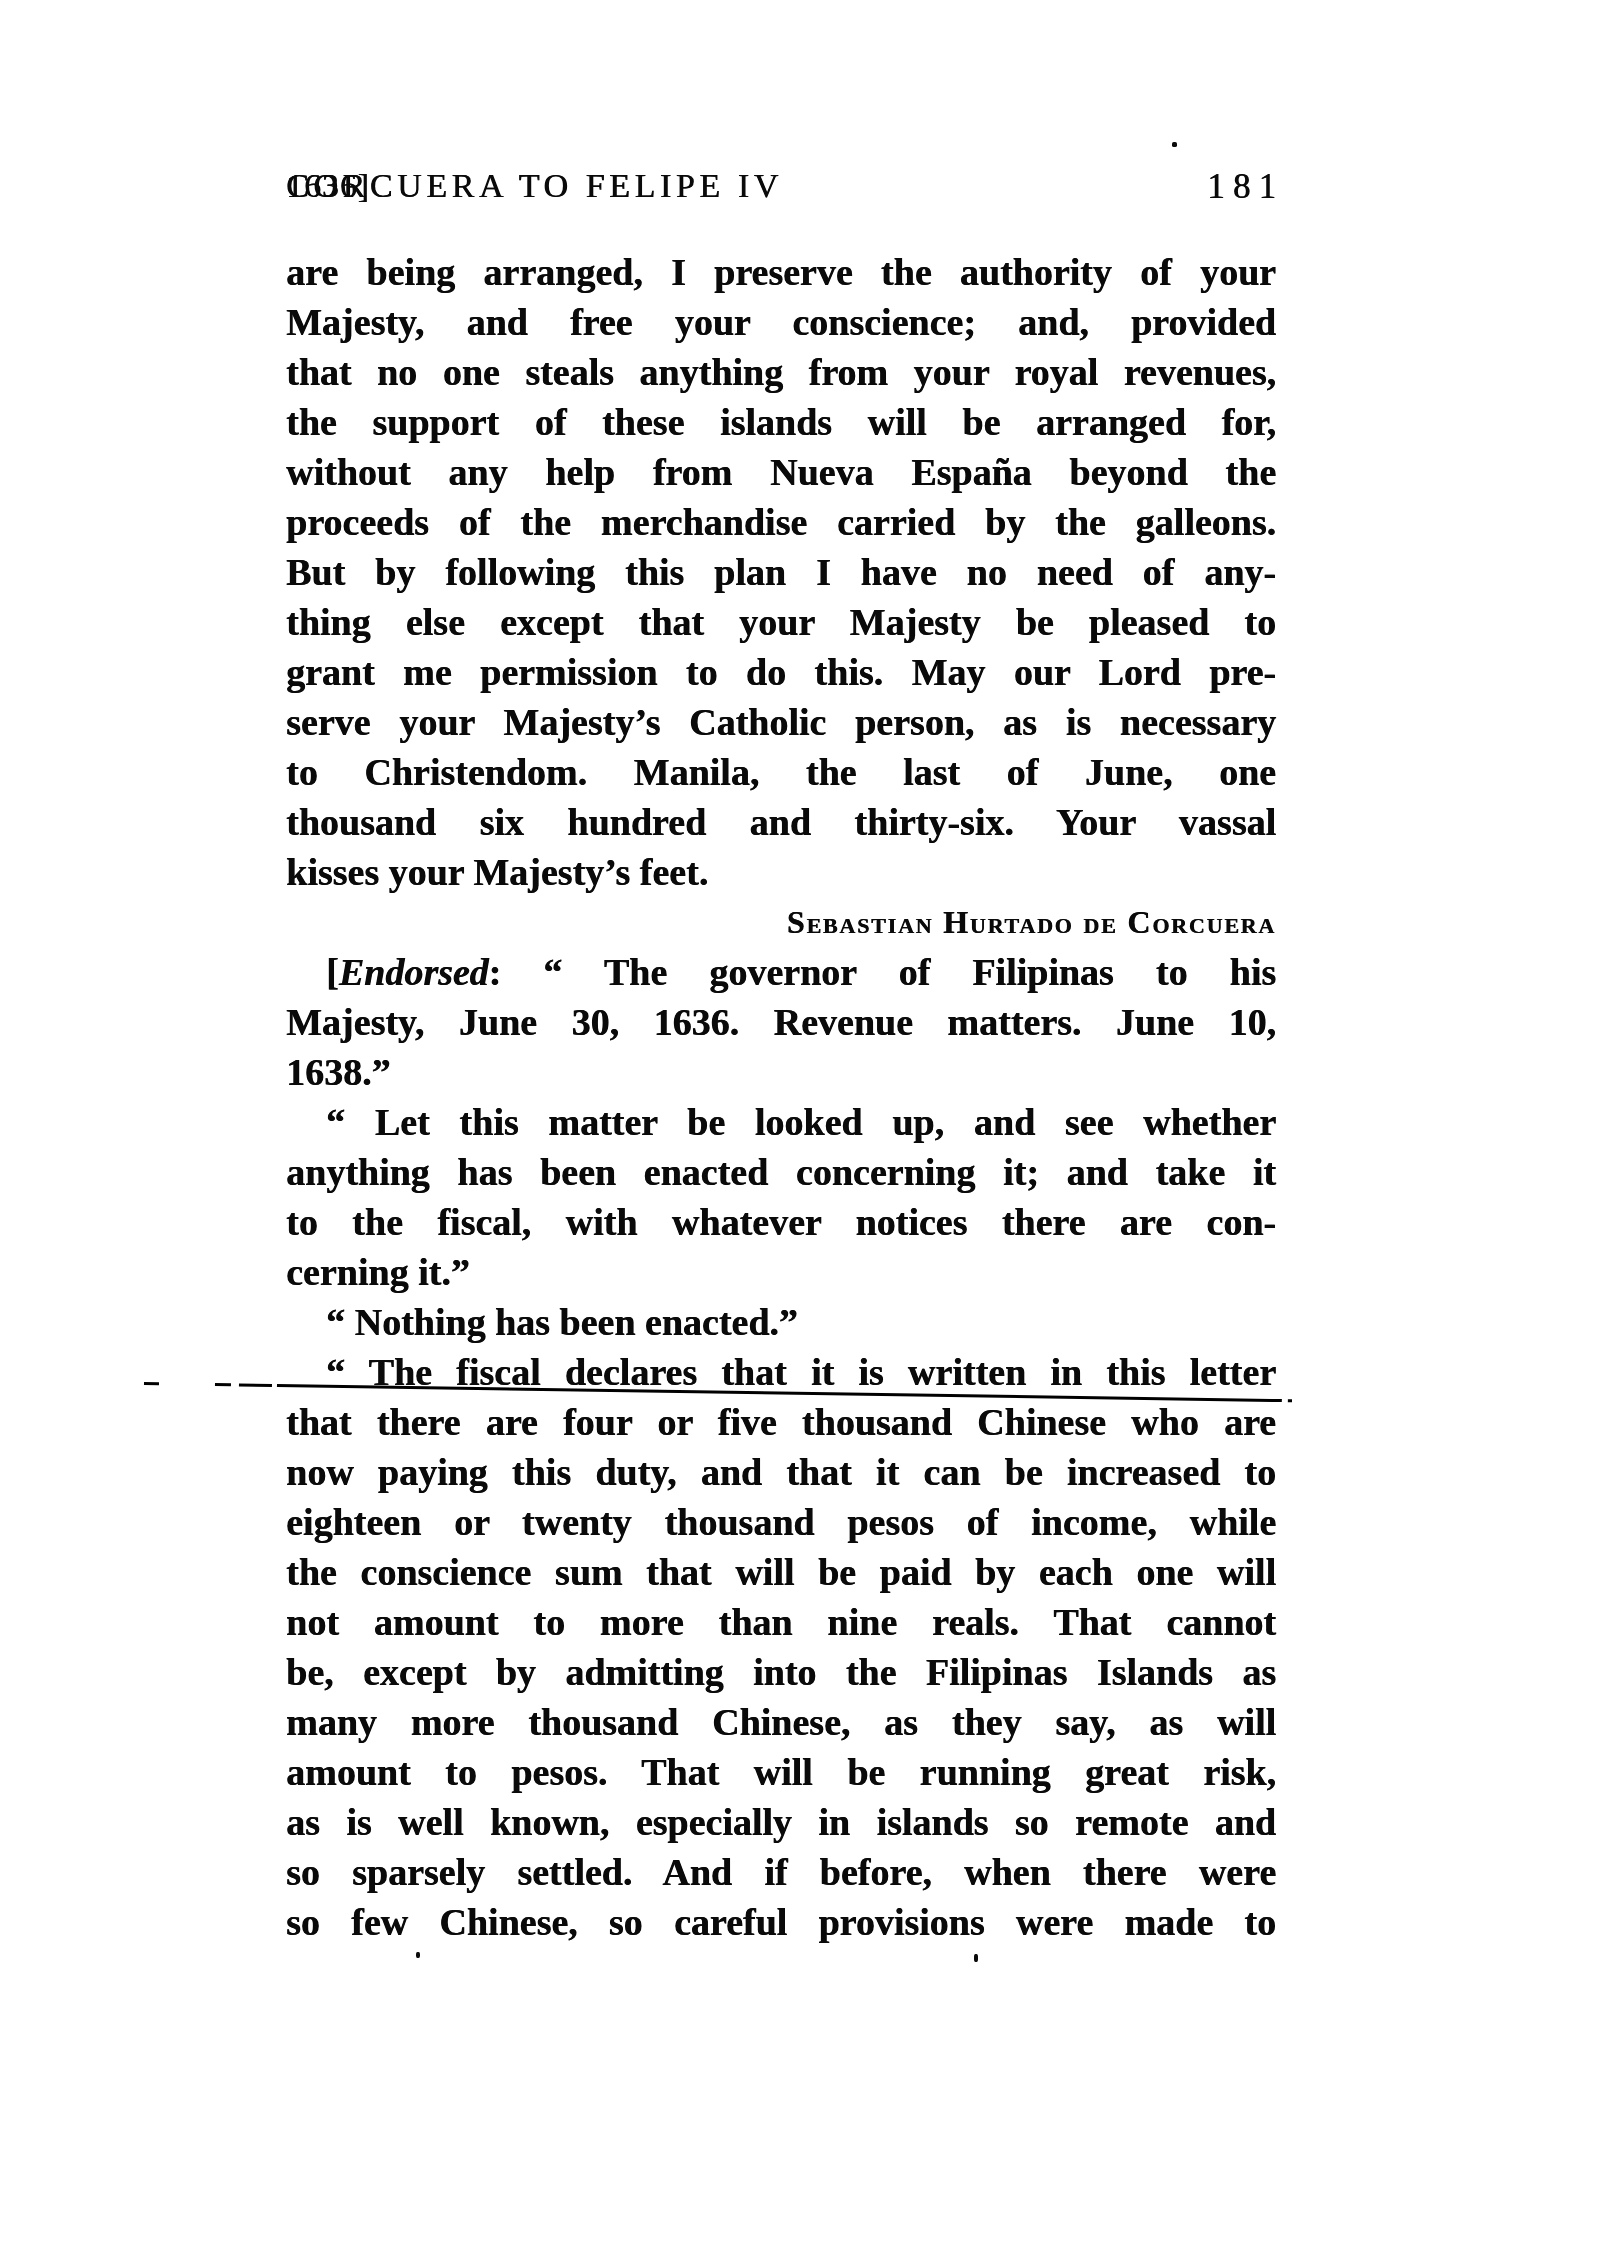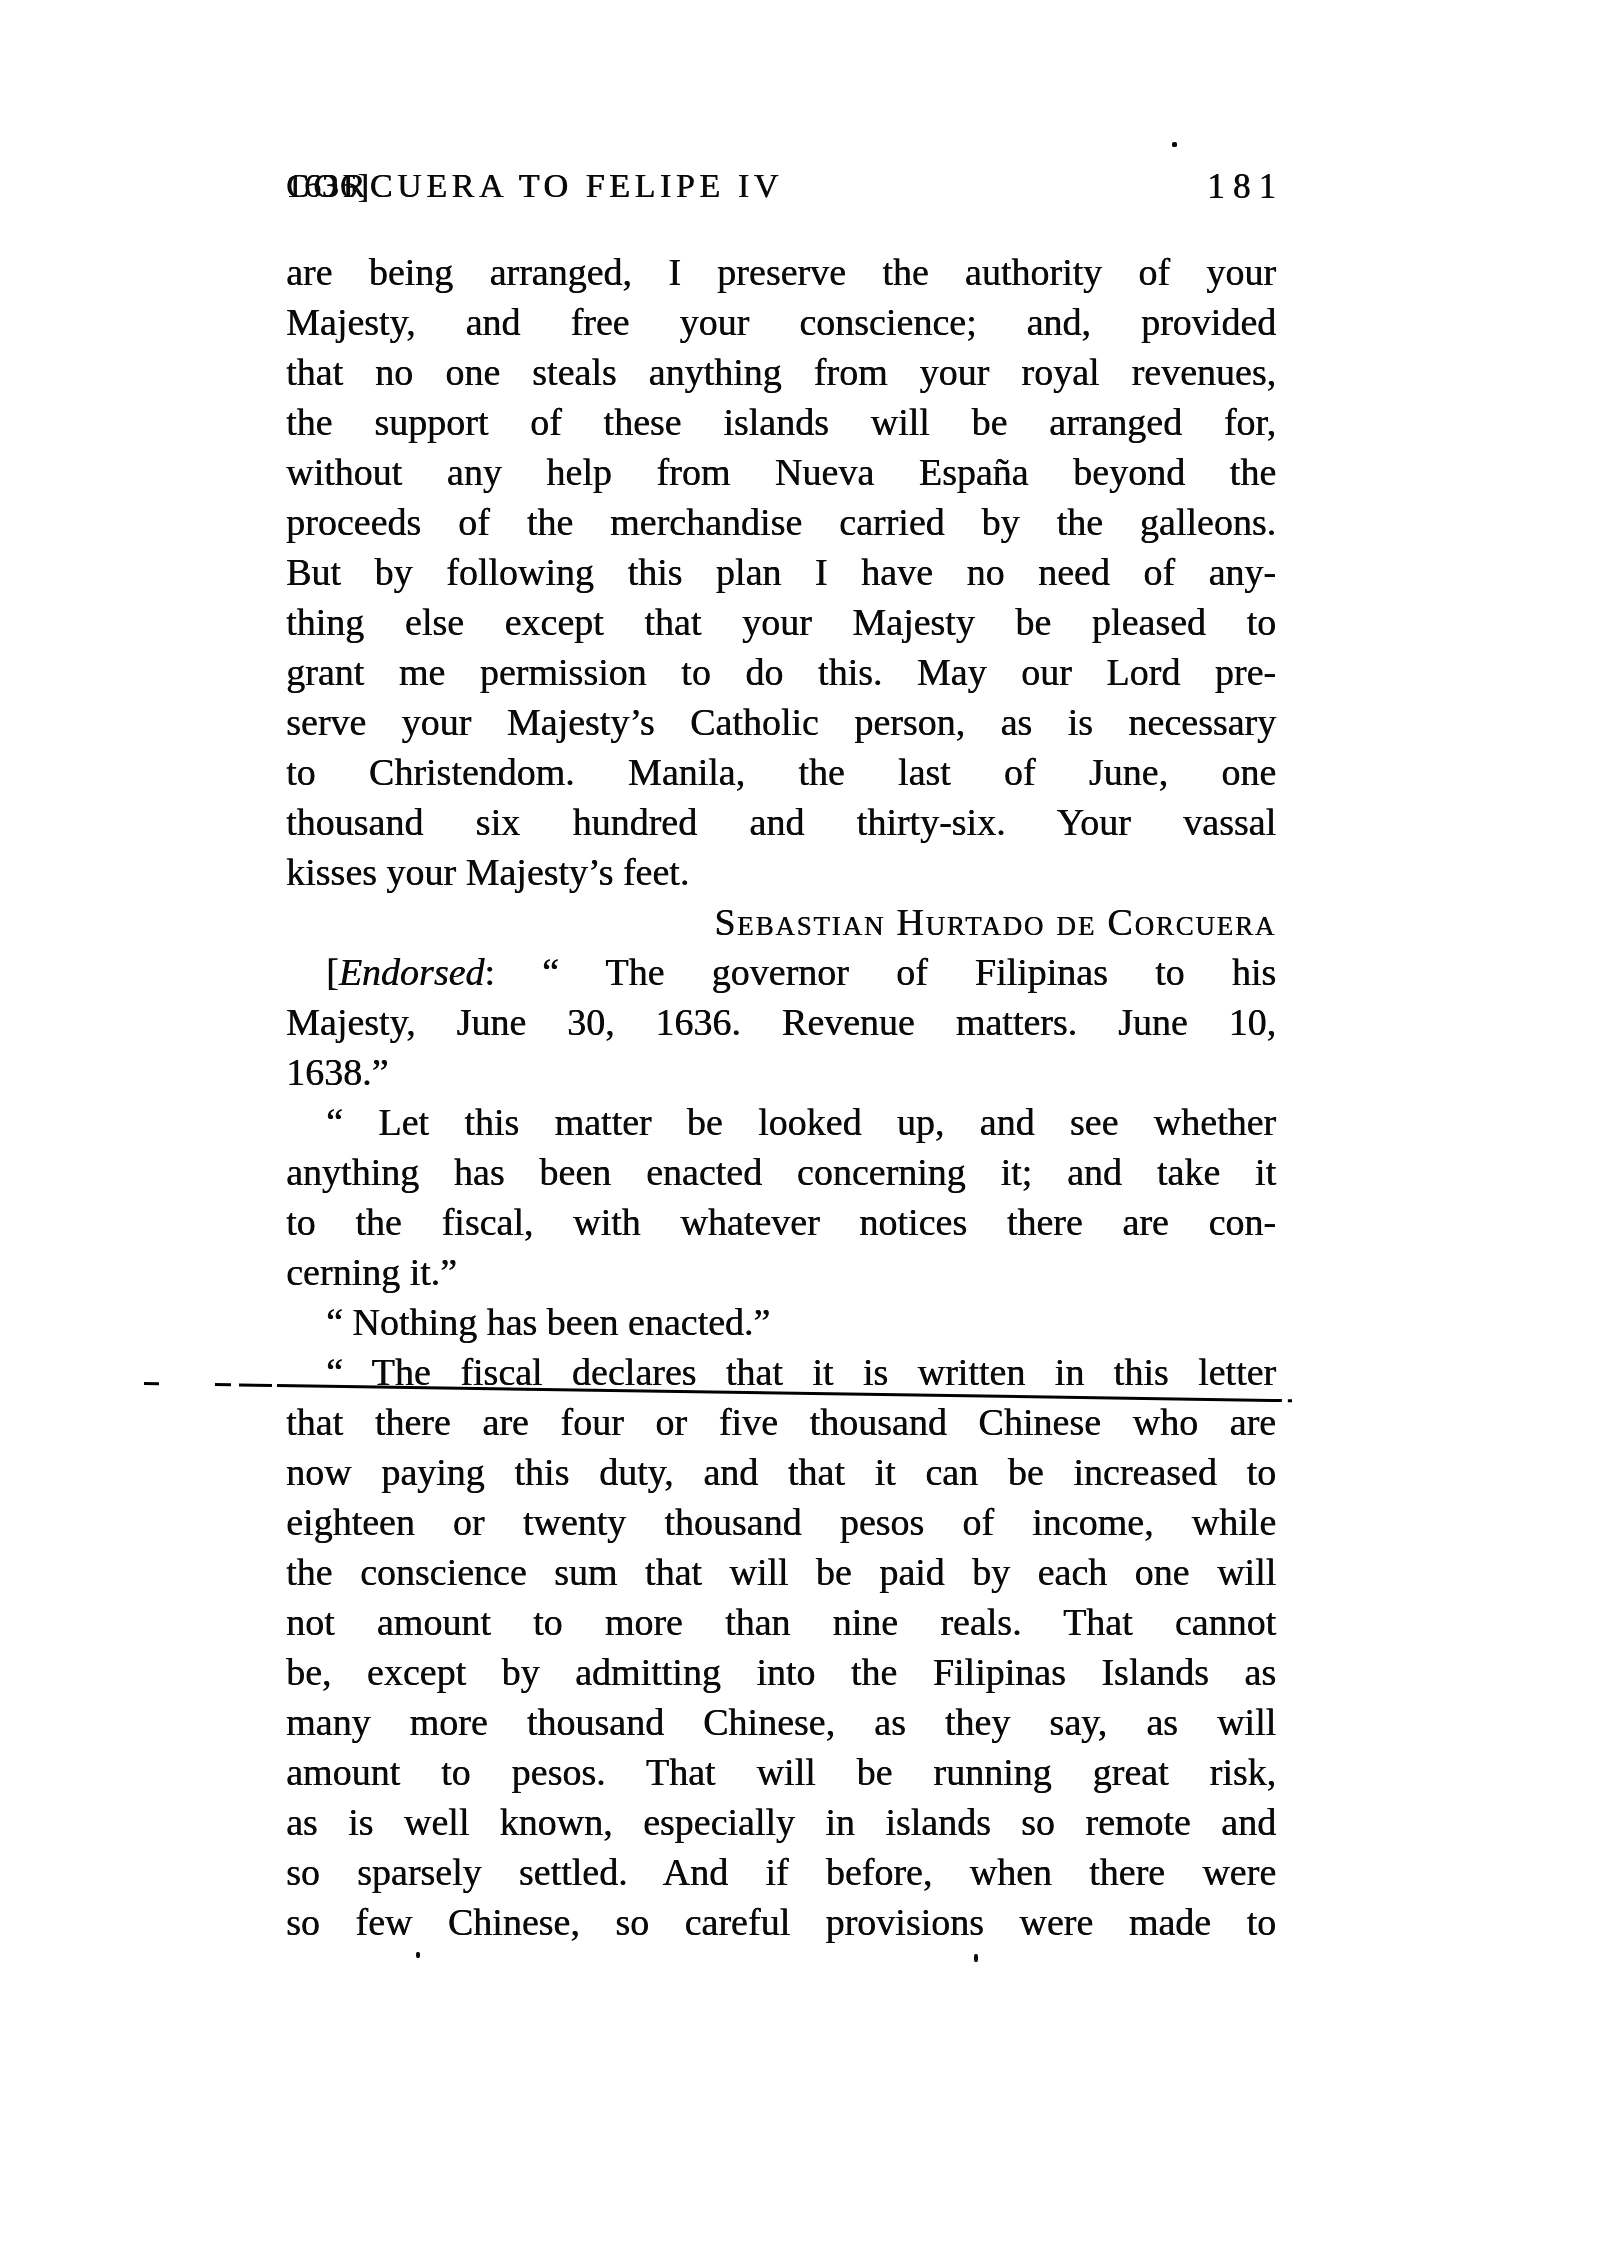--- a/index.html
+++ b/index.html
@@ -47,27 +47,28 @@
     width: 990px;
   }
   .line {
     height: 50px;
     line-height: 50px;
     font-size: 38px;
     text-align: justify;
     text-align-last: justify;
     white-space: normal;
     text-shadow: 0.5px 0 0 currentColor;
+    font-weight: bold;
   }
   .line.e { text-align-last: left; }      
   .line.i { text-indent: 40px; }          
   .line.sig {                              
     text-align-last: right;
     font-variant: small-caps;
-    font-size: 38px;
+    font-size: 32px;
     letter-spacing: 1.8px;
   }
   .italic { font-style: italic; }
   
   .strike {
     position: absolute;
     height: 3.7px;
     transform-origin: 0 0;
   }
   .strike .seg {

